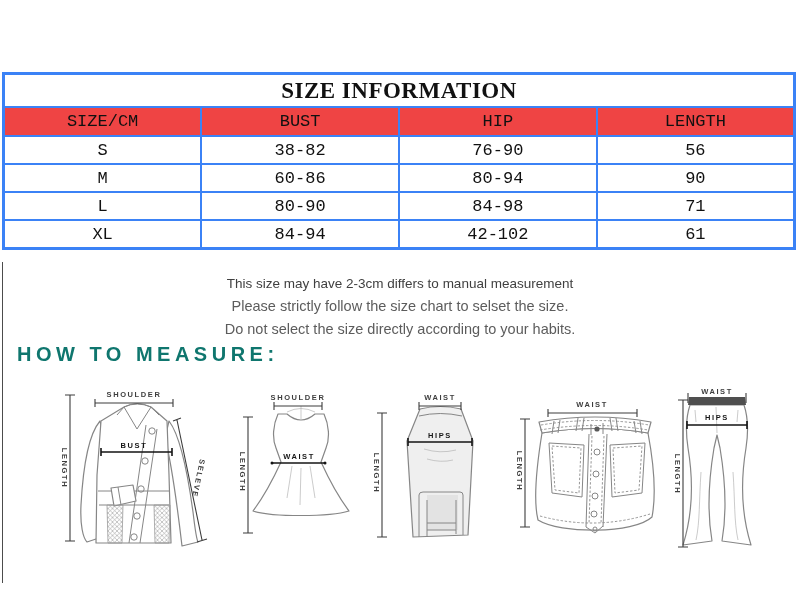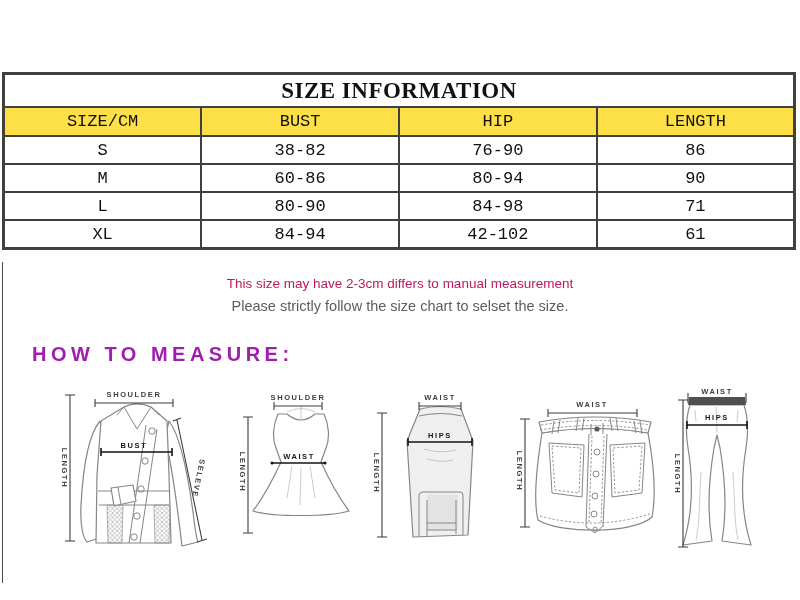--- a/index.html
+++ b/index.html
@@ -2,39 +2,39 @@
 <html><head>
 <meta charset="utf-8">
 <style>
   html,body{margin:0;padding:0;background:#fff;}
   #screen{position:relative;width:800px;height:600px;background:#fff;overflow:hidden;
           font-family:"Liberation Sans",sans-serif;}
 
   
   #size-table{position:absolute;left:2px;top:72px;width:794px;border-collapse:collapse;
               table-layout:fixed;}
-  #size-table, #size-table td{border:2px solid #404040;}
+  #size-table, #size-table td{border:2px solid #3b82f6;}
   #size-table{border-width:3px;}
   #size-table td{text-align:center;vertical-align:middle;padding:0;background:#fff;
                  font-family:"Liberation Mono",monospace;font-size:17px;color:#111;height:26px;}
   #size-table td.title-cell{height:31px;font-family:"Liberation Serif",serif;
                  font-weight:bold;font-size:23px;letter-spacing:0.5px;}
-  #size-table tr.hdr td{background:#fde047;height:27px;}
+  #size-table tr.hdr td{background:#ef4444;height:27px;}
 
   
   #left-rule{position:absolute;left:2px;top:262px;width:1px;height:321px;background:#4c4c4c;}
 
   
   #notes{position:absolute;top:276px;left:0;width:800px;text-align:center;}
-  #notes .n1{font-size:13.5px;color:#be185d;margin:0 0 7px 0;}
+  #notes .n1{font-size:13.5px;color:#404040;margin:0 0 7px 0;}
   #notes .n2,#notes .n3{font-size:14.5px;color:#5c5c5c;margin:8px;line-height:15px;text-align:center;}
 
   
-  #measure-heading{position:absolute;top:343px;left:32px;font-size:20px;font-weight:bold;
-                   color:#a21caf;letter-spacing:4.5px;}
+  #measure-heading{position:absolute;top:343px;left:17px;font-size:20px;font-weight:bold;
+                   color:#0f766e;letter-spacing:4.5px;}
 
   
   #figures{position:absolute;left:0;top:370px;}
   .sk{fill:#ffffff;stroke:#868686;stroke-width:1.2;stroke-linejoin:round;}
   .sk-gray{fill:#efefef;stroke:#868686;stroke-width:1.2;stroke-linejoin:round;}
   .ln{fill:none;stroke:#868686;stroke-width:1;}
   .thin{fill:none;stroke:#b5b5b5;stroke-width:0.7;}
   .stitch{fill:none;stroke:#8a8a8a;stroke-width:0.9;stroke-dasharray:2.4 1.8;}
   .meas{fill:none;stroke:#3c3c3c;stroke-width:1.1;}
   .measd{fill:none;stroke:#141414;stroke-width:1.6;}
@@ -55,21 +55,21 @@
     <tr class="hdr">
       <td>SIZE/CM</td>
       <td>BUST</td>
       <td>HIP</td>
       <td>LENGTH</td>
     </tr>
     <tr>
       <td>S</td>
       <td>38-82</td>
       <td>76-90</td>
-      <td>86</td>
+      <td>56</td>
     </tr>
     <tr>
       <td>M</td>
       <td>60-86</td>
       <td>80-94</td>
       <td>90</td>
     </tr>
     <tr>
       <td>L</td>
       <td>80-90</td>
@@ -83,20 +83,21 @@
       <td>61</td>
     </tr>
   </tbody>
     </table>
 
   <div id="left-rule"></div>
 
   <div id="notes">
     <p class="n1">This size may have 2-3cm differs to manual measurement</p>
     <p class="n2">Please strictly follow the size chart to selset the size.</p>
+    <p class="n3">Do not select the size directly according to your habits.</p>
   </div>
 
   <div id="measure-heading">HOW TO MEASURE:</div>
 
   <svg id="figures" width="800" height="230" viewBox="0 370 800 230" xmlns="http://www.w3.org/2000/svg">
     <defs>
       <pattern id="xh" width="4.5" height="4.5" patternUnits="userSpaceOnUse">
         <path d="M0 0L4.5 4.5 M0 4.5L4.5 0" stroke="#a0a0a0" stroke-width="0.6" fill="none"></path>
       </pattern>
     </defs>

